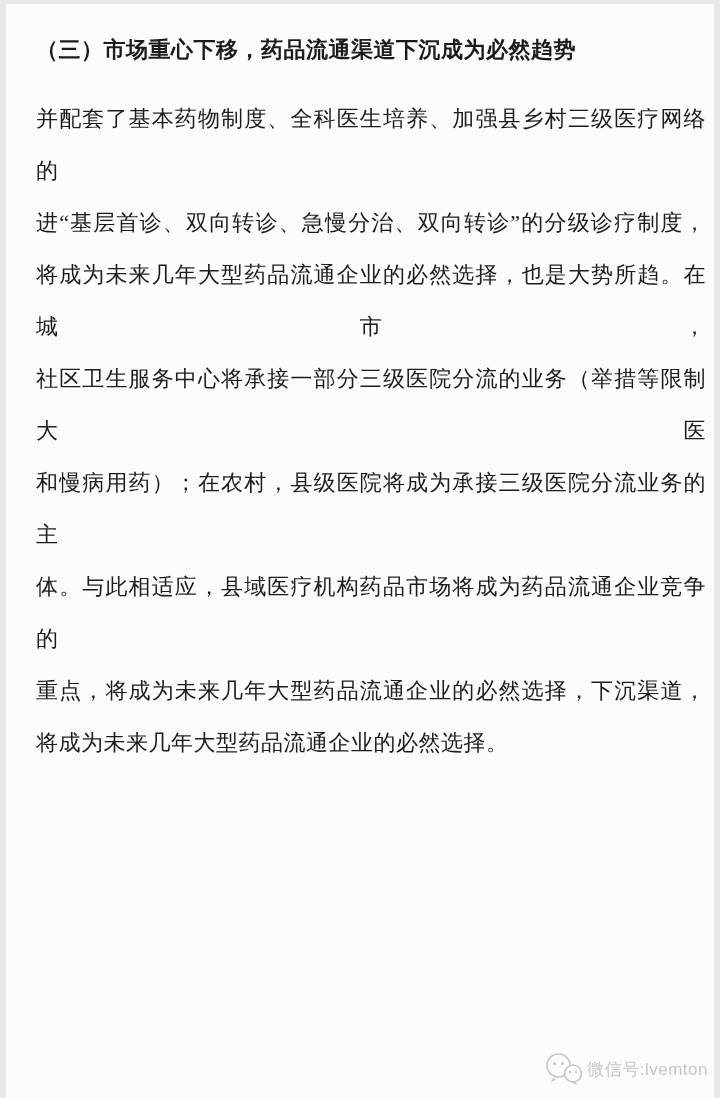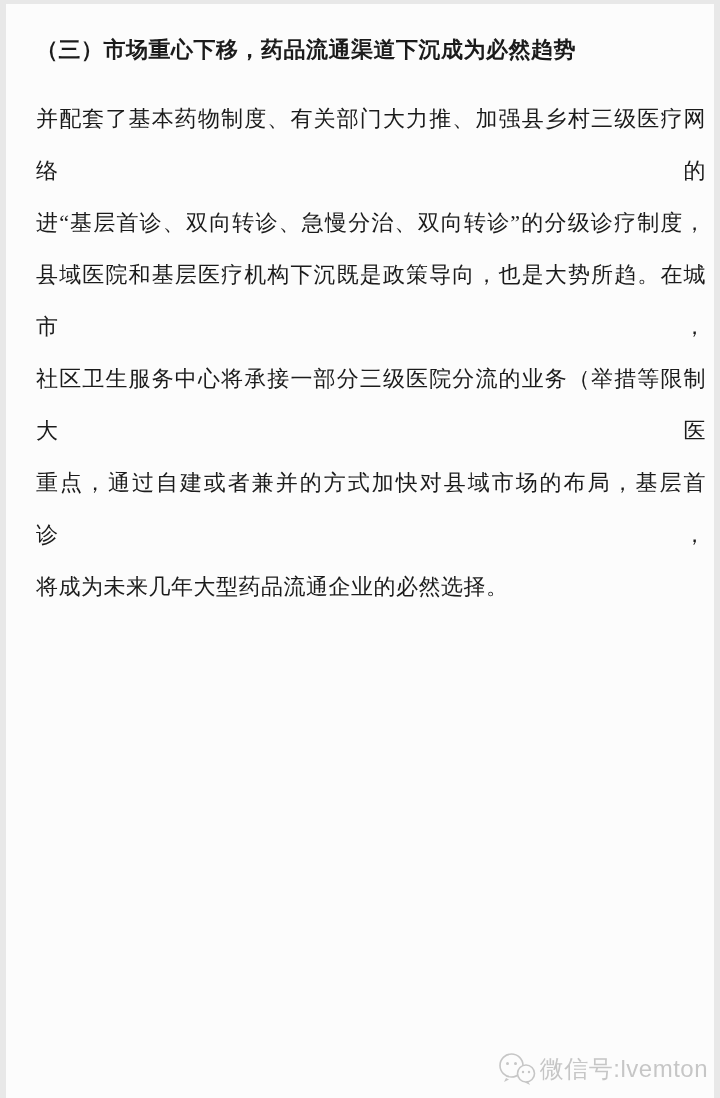--- a/index.html
+++ b/index.html
@@ -42,44 +42,46 @@
   #document-body .section:nth-child(3) { margin-top: 25px; margin-bottom: 36px; }
 
   .watermark {
     position: absolute;
     right: 6px;
     bottom: 16px;
     display: flex;
     align-items: center;
     gap: 3px;
     font-family: "Liberation Sans", sans-serif;
-    font-size: 24px;
+    font-size: 17px;
     opacity: 0.85;
     pointer-events: none;
   }
   .watermark .wm-text {
     letter-spacing: 0.5px;
   }
 </style>
 </head>
 <body>
 
 <div class="page" style="background: rgb(252, 252, 252); color: rgb(27, 27, 27);">
 
   <div id="document-body">
 
   <div class="section heading">
         <div class="line last">（三）市场重心下移，药品流通渠道下沉成为必然趋势</div>
       </div>
       <div class="section paragraph">
-        <div class="line">并配套了基本药物制度、有关部门大力推、加强县乡村三级医疗网络的</div>
+        <div class="line">并配套了基本药物制度、全科医生培养、加强县乡村三级医疗网络的</div>
         <div class="line">进“基层首诊、双向转诊、急慢分治、双向转诊”的分级诊疗制度，</div>
-        <div class="line">县域医院和基层医疗机构下沉既是政策导向，也是大势所趋。在城市，</div>
+        <div class="line">将成为未来几年大型药品流通企业的必然选择，也是大势所趋。在城市，</div>
         <div class="line">社区卫生服务中心将承接一部分三级医院分流的业务（举措等限制大医</div>
-        <div class="line">重点，通过自建或者兼并的方式加快对县域市场的布局，基层首诊，</div>
+        <div class="line">和慢病用药）；在农村，县级医院将成为承接三级医院分流业务的主</div>
+        <div class="line">体。与此相适应，县域医疗机构药品市场将成为药品流通企业竞争的</div>
+        <div class="line">重点，将成为未来几年大型药品流通企业的必然选择，下沉渠道，</div>
         <div class="line last">将成为未来几年大型药品流通企业的必然选择。</div>
       </div>
     </div>
 
   <div class="watermark" style="color: rgb(189, 189, 189);">
     <span style="display:inline-flex;">
       <svg width="40" height="34" viewBox="0 0 40 34" aria-hidden="true">
         <g fill="#fcfcfc" stroke="#bdbdbd" stroke-width="1.6">
           <circle cx="14.5" cy="13.5" r="11.5"></circle>
           <circle cx="29" cy="21.5" r="8.5"></circle>

